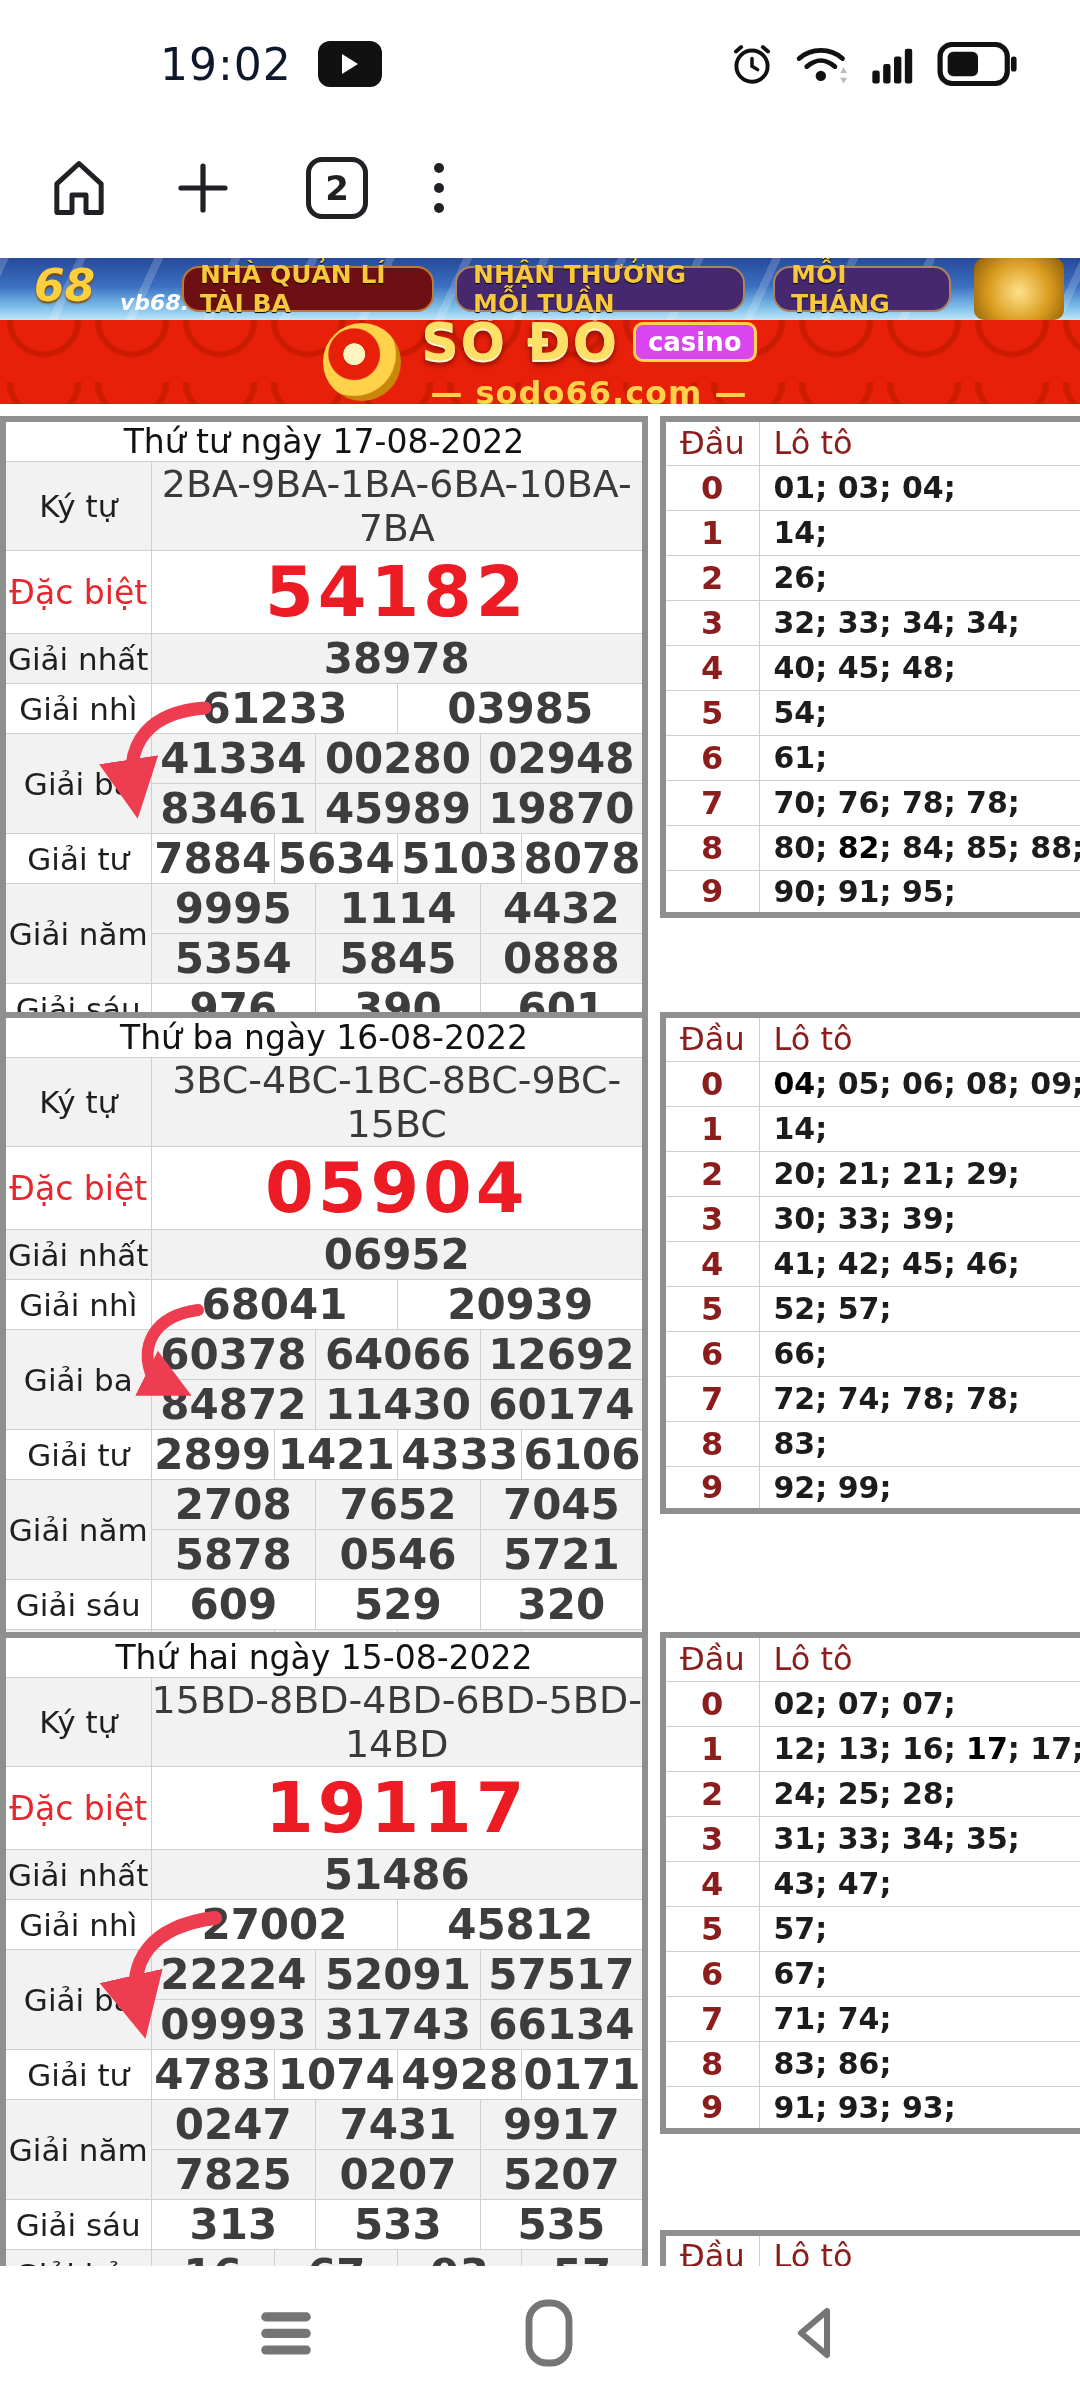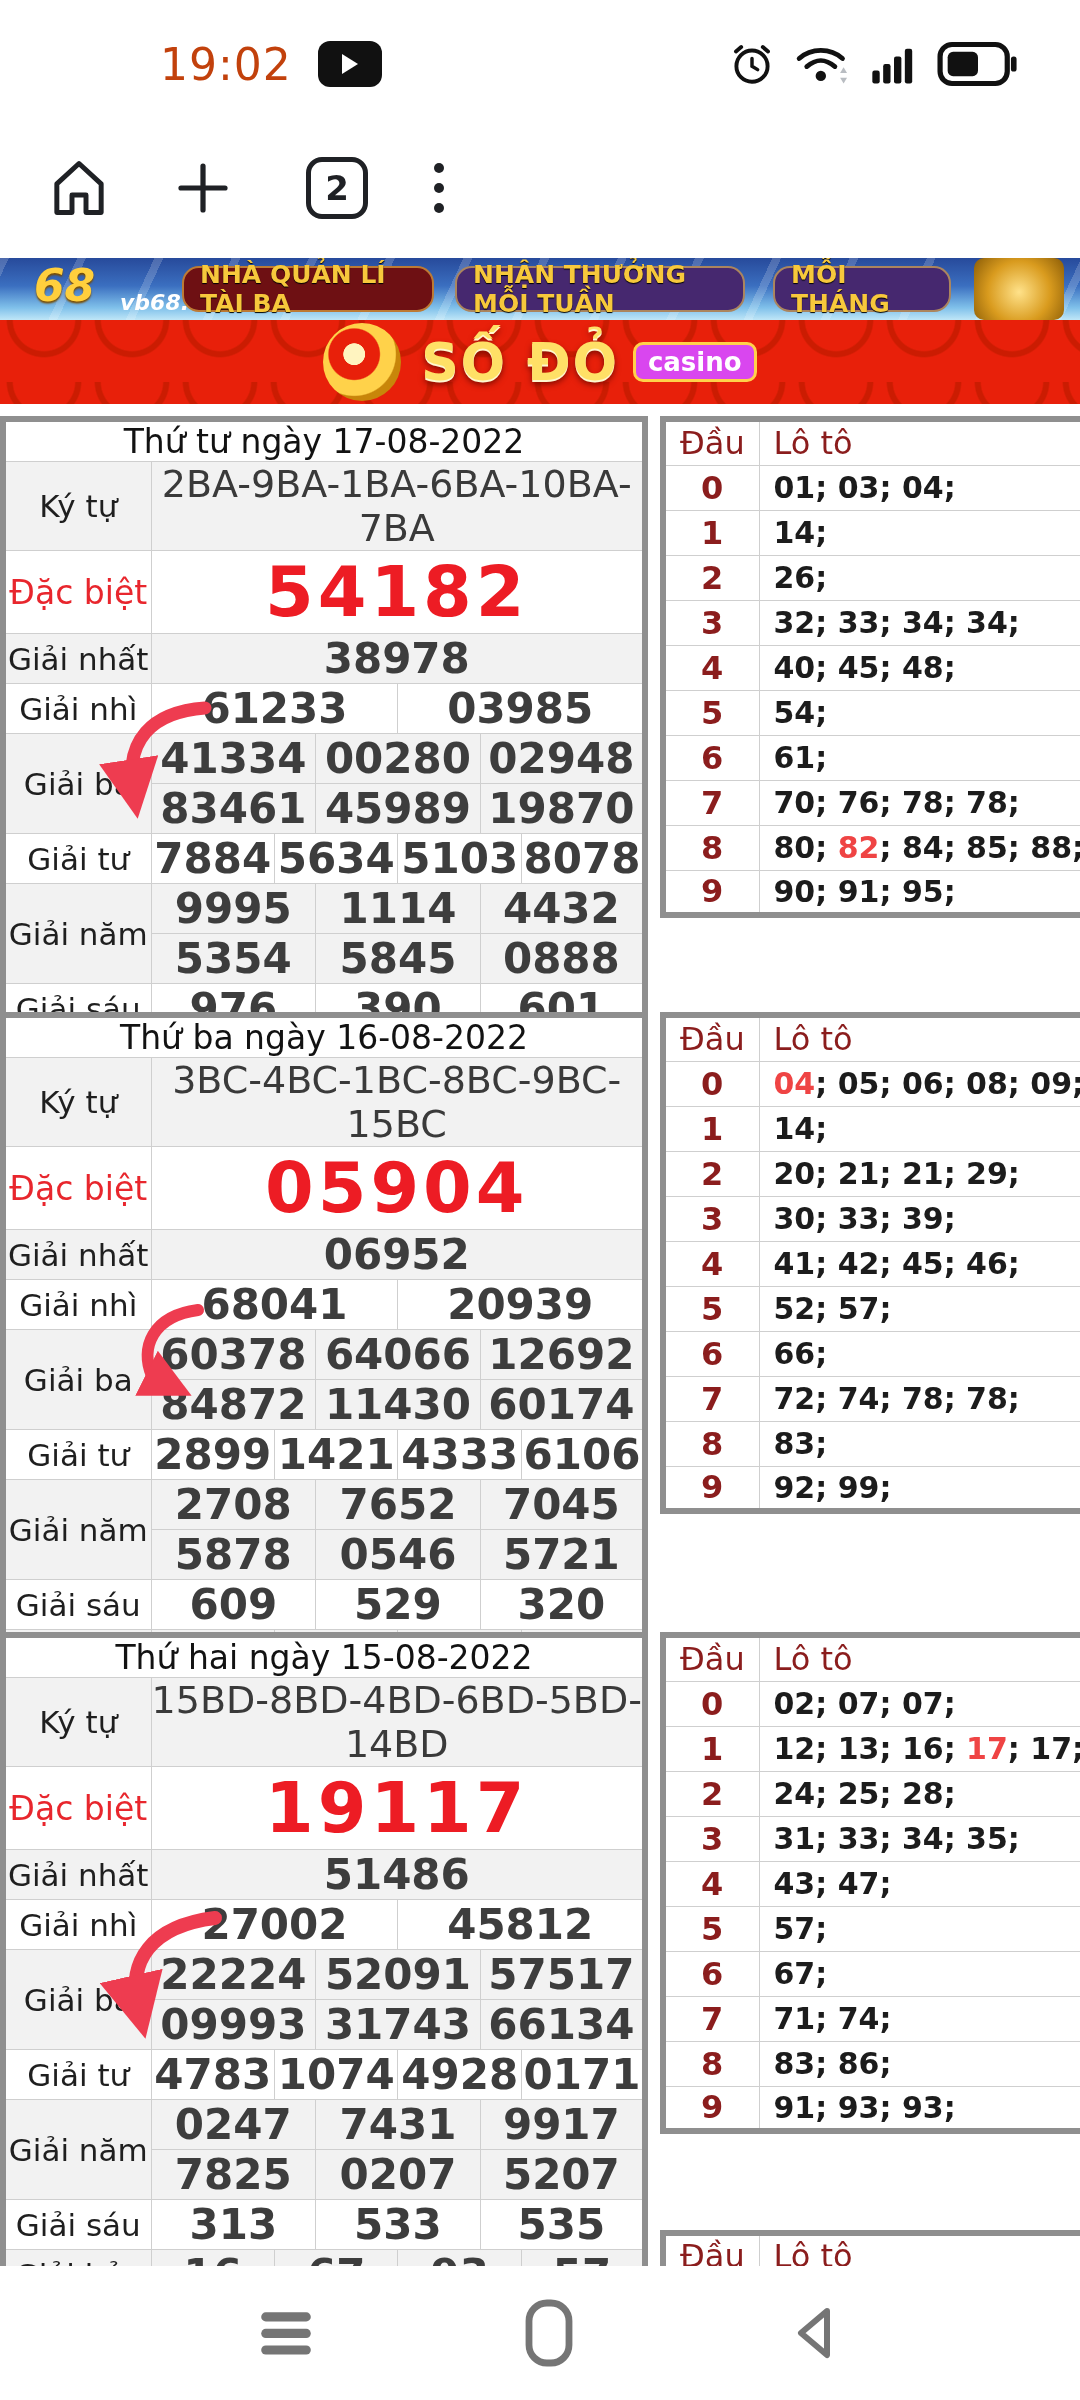--- a/index.html
+++ b/index.html
@@ -2,21 +2,21 @@
 <html><head>
 <meta charset="utf-8">
 <style>
   * { margin:0; padding:0; box-sizing:border-box; }
   html,body { width:1080px; height:2400px; background:#fff; overflow:hidden;
     font-family:"DejaVu Sans","Liberation Sans",sans-serif; }
 
   
   #status-bar { position:absolute; top:0; left:0; width:1080px; height:118px; background:#fff;
     display:flex; align-items:center; padding:10px 60px 0 160px; }
-  #status-time { font-size:44px; color:#c2410c; letter-spacing:1px; }
+  #status-time { font-size:44px; color:#0f172a; letter-spacing:1px; }
   .yt-badge { width:64px; height:46px; background:#111; border-radius:12px; margin-left:26px;
     display:flex; align-items:center; justify-content:center; }
   .yt-badge .tri { width:0; height:0; border-left:16px solid #fff; border-top:10px solid transparent; border-bottom:10px solid transparent; }
   #status-right { margin-left:auto; display:flex; align-items:center; gap:16px; }
 
   
   #browser-bar { position:absolute; top:118px; left:0; width:1080px; height:140px; background:#fff;
     display:flex; align-items:center; padding:0 44px; }
   #url-pill { height:96px; width:512px; background:#eef0f3; border-radius:48px; margin-left:28px;
     display:flex; align-items:center; padding:0 30px; overflow:hidden; }
@@ -83,21 +83,21 @@
 
   
   .loto-wrap { position:absolute; left:660px; width:420px; overflow:hidden; }
   table.loto { width:430px; border-collapse:collapse; table-layout:fixed; background:#fff;
     border:6px solid #8f8f8f; border-right:none; }
   table.loto td { border:1px solid #cfcfcf; overflow:hidden; white-space:nowrap; }
   tr.l-head td { height:46px; font-size:32px; color:#8b1d1d; padding-left:14px; background:#fff; }
   tr.l-row td { height:45px; }
   td.d { text-align:center; font-size:32px; font-weight:bold; color:#8b1d1d; }
   td.v { font-size:30px; font-weight:bold; color:#1c1c1c; padding-left:14px; }
-  td.v .hl { color:#ef4444; }
+  td.v .hl { color:#000000; }
 
   
   #nav-bar { position:absolute; top:2266px; left:0; width:1080px; height:134px; background:#fff; z-index:20;
     display:flex; align-items:center; }
   .nav-slot { position:absolute; top:0; height:134px; display:flex; align-items:center; justify-content:center; }
 </style>
 </head>
 <body>
 
 <div id="status-bar">
@@ -161,20 +161,21 @@
 
 <div id="banner-red">
   <div class="scallop"></div>
   <div id="sodo-logo">
     <div class="swirl"></div>
     <div class="sodo-col">
       <div class="sodo-line">
         <span class="sodo-brand">SỐ ĐỎ</span>
         <span class="casino-chip">casino</span>
       </div>
+      <span class="sodo-domain">— sodo66.com —</span>
     </div>
   </div>
 </div>
 
 <div class="res-wrap" style="top:416px;">
   <table class="res">
     <colgroup>
         <col style="width:148px;">
         <col span="12">
       </colgroup>

